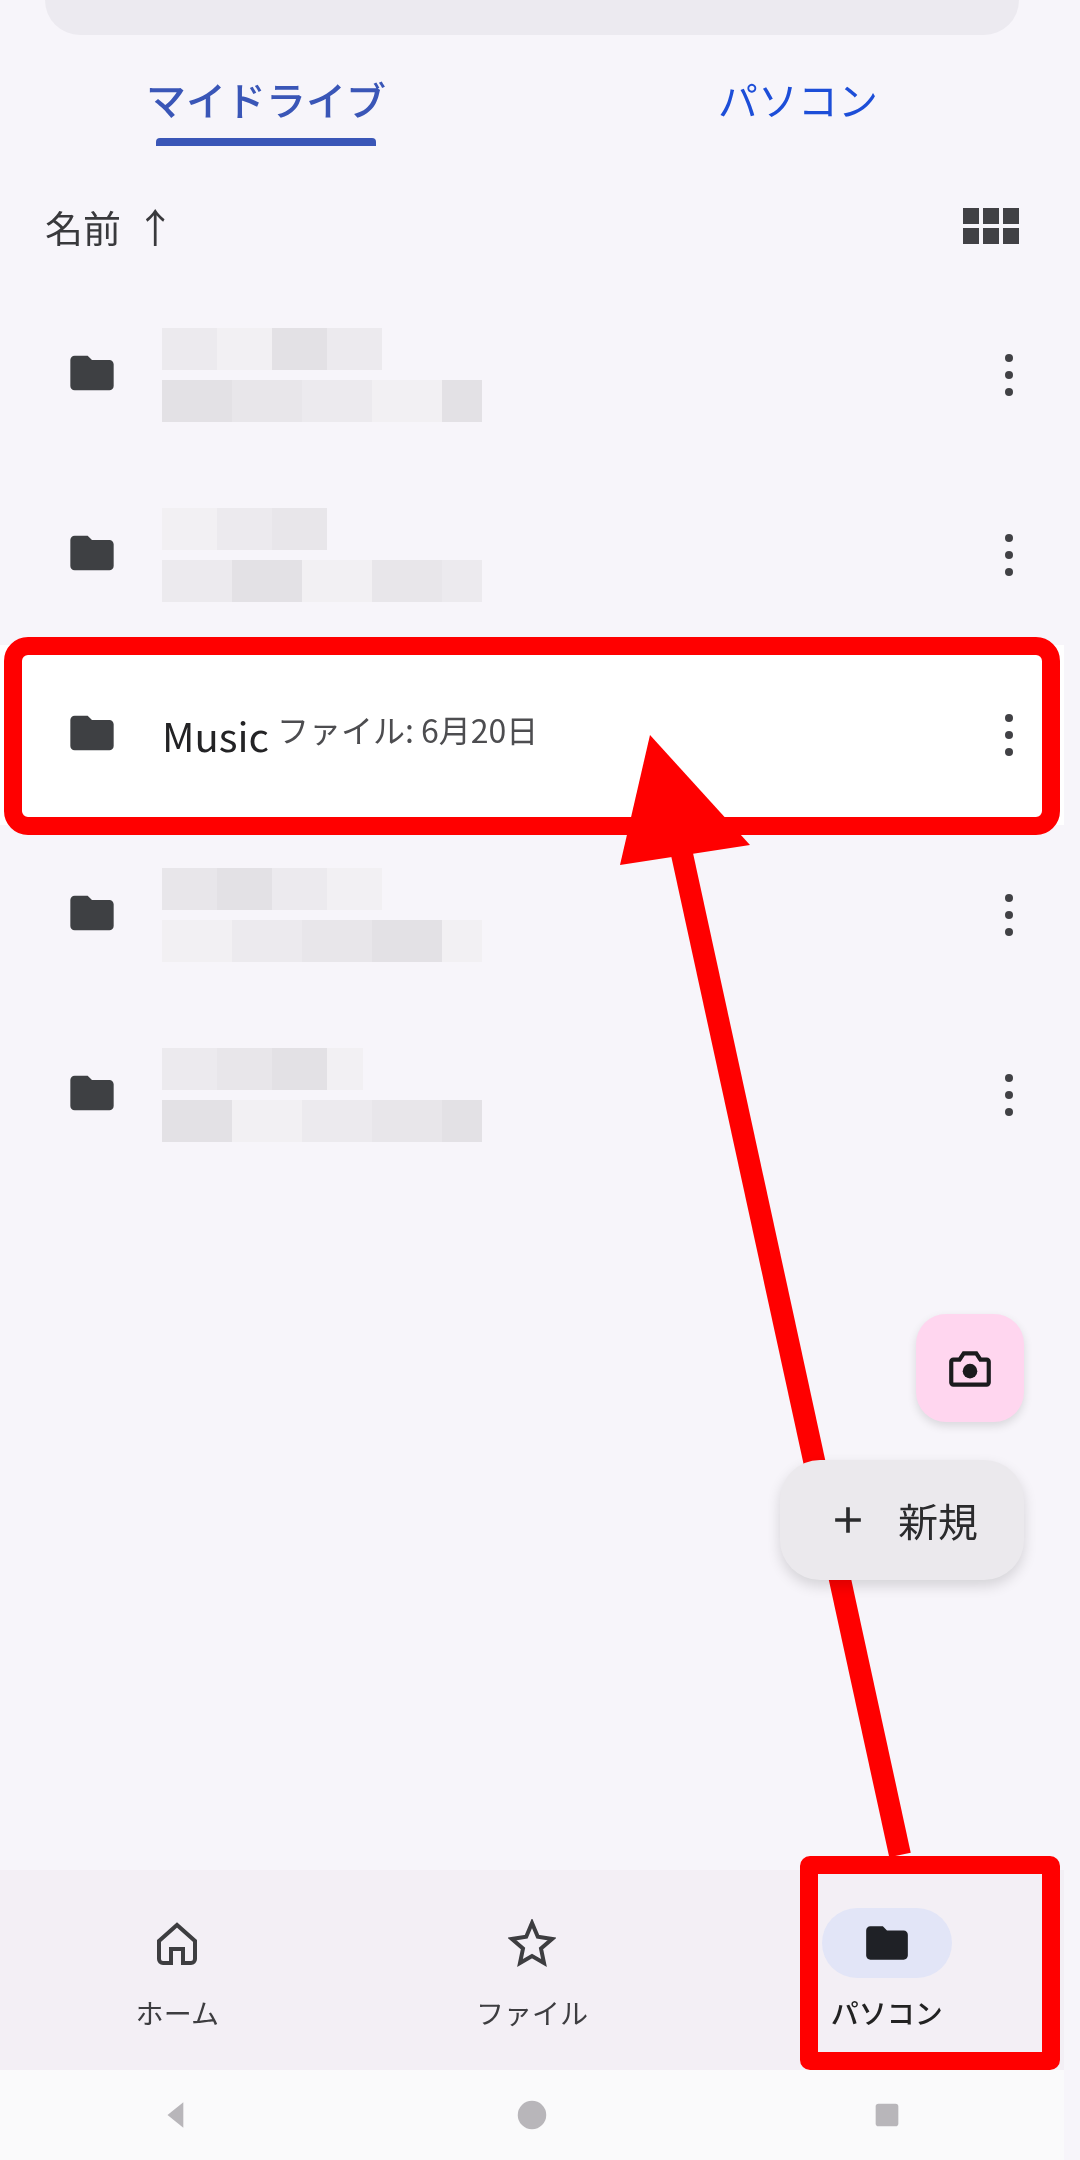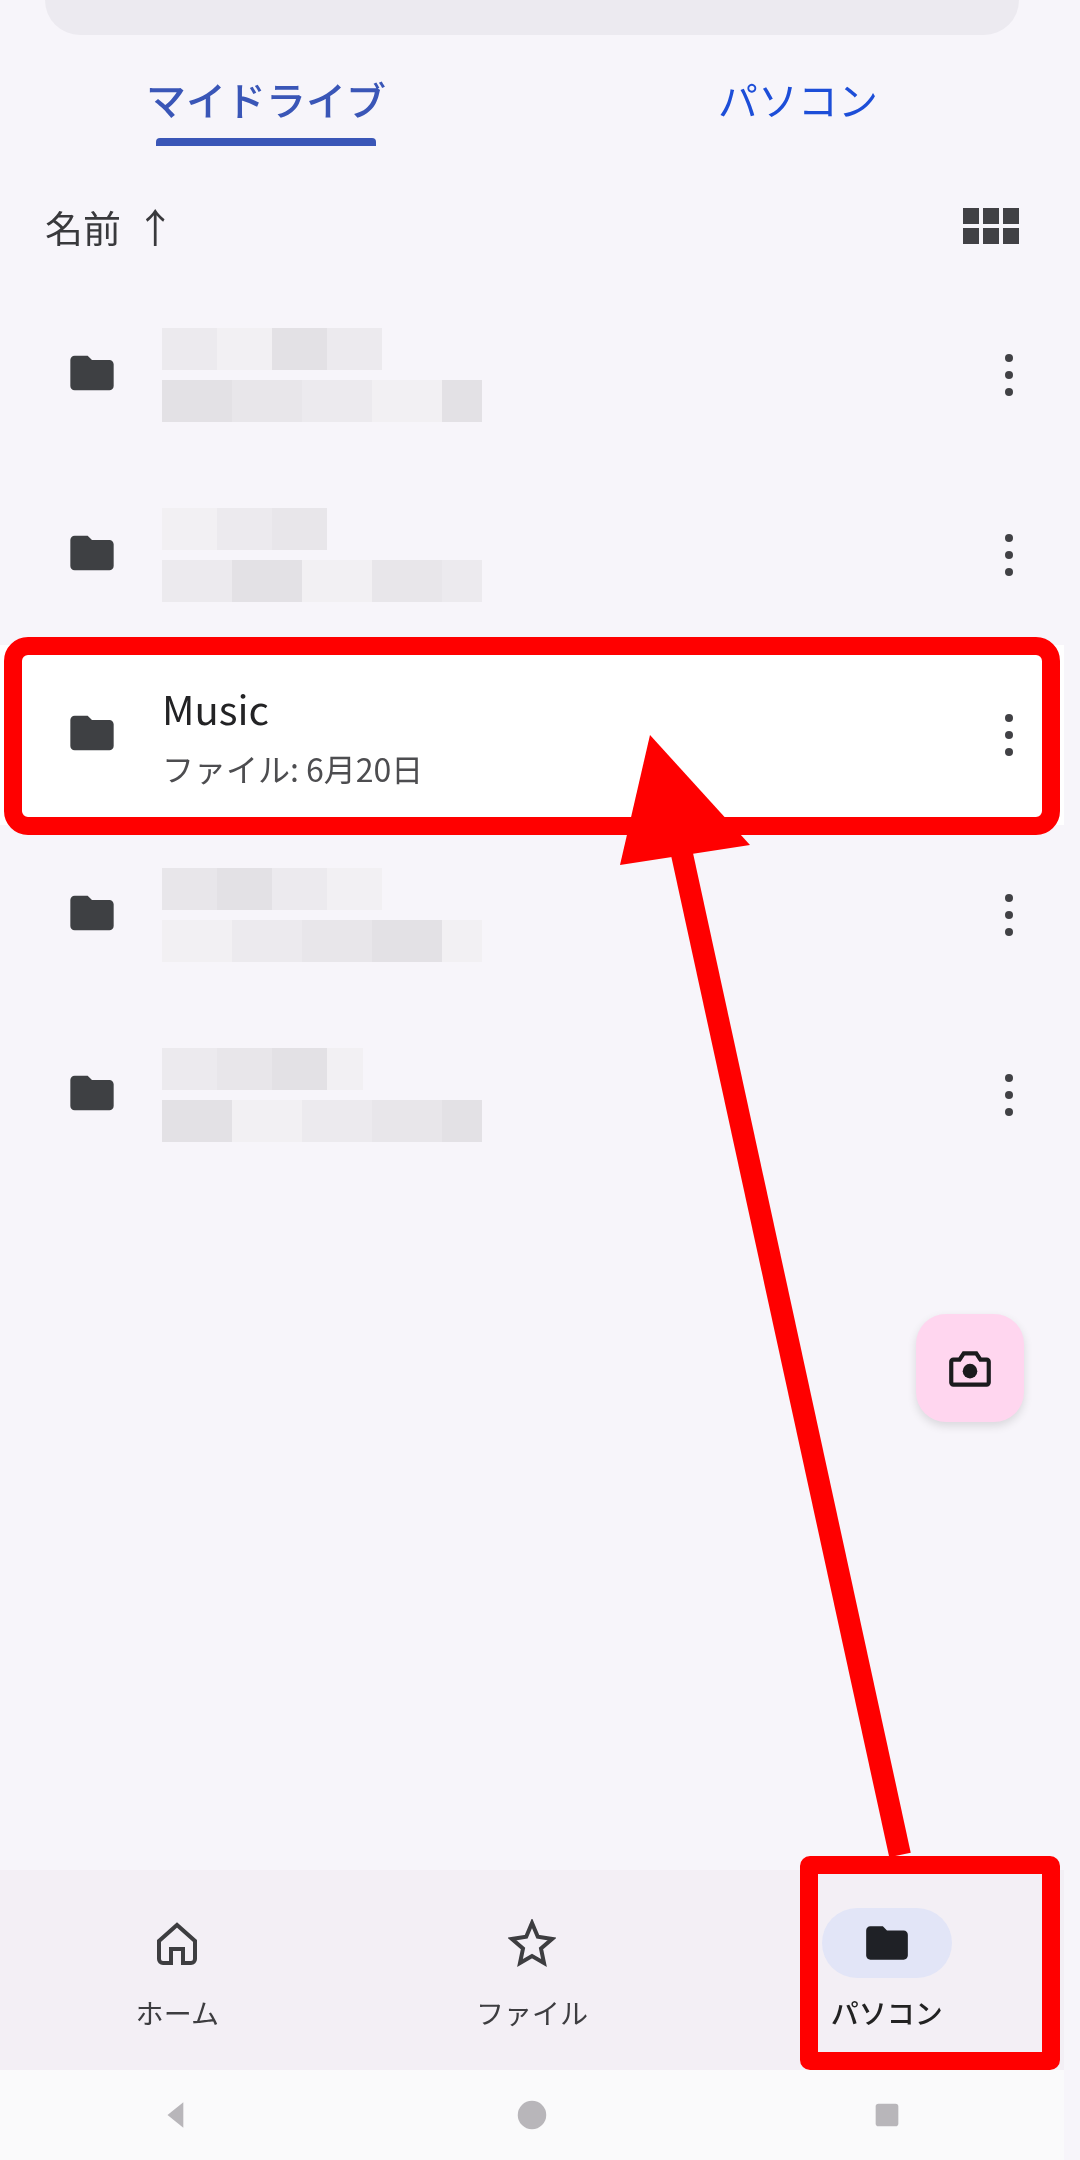--- a/index.html
+++ b/index.html
@@ -22,21 +22,21 @@
   .arrow-up { font-size: 40px; }
   .view-toggle { cursor: pointer; }
   .grid-icon { display: grid; grid-template-columns: repeat(3, 16px); grid-template-rows: repeat(2, 16px); gap: 4px; }
   .grid-icon span { background: #414145; }
 
   
   .list { flex: 1; background: #f7f5fa; position: relative; }
   .row { display: flex; align-items: center; height: 180px; padding: 0 20px 0 62px; gap: 40px; position: relative; }
   .row .icon-slot { width: 60px; display:flex; align-items:center; justify-content:center; }
   .folder-icon svg { width: 52px; height: 52px; fill: #3e4043; }
-  .row .text { flex: 1; display: flex; flex-direction: column; gap: 8px; }
+  .row .text { flex: 1; display: flex; flex-direction: row; gap: 8px; }
   .title { font-size: 40px; color: #232325; }
   .subtitle { font-size: 32px; color: #4d4d50; }
   .row .more { width: 70px; display: flex; justify-content: center; cursor: pointer; }
   .more-dots { display:flex; flex-direction:column; gap:9px; }
   .more-dots span { width:8px; height:8px; border-radius:50%; background:#414145; }
 
   
   .pix { display: flex; flex-direction: column; gap: 10px; }
   .pix-row { display: flex; gap: 0; }
   .pix-row i { display: block; height: 42px; }
@@ -254,20 +254,26 @@
       <defs></defs>
       <line x1="900" y1="1570" x2="680" y2="560" stroke="#ff0000" stroke-width="22"></line>
       <polygon points="650,450 620,580 750,560" fill="#ff0000"></polygon>
     </svg>
 
     <div class="fab-camera">
       <svg width="50" height="50" viewBox="0 0 24 24" fill="none" stroke="#1b1b1d" stroke-width="2">
           <path d="M4 8h3l2-3h6l2 3h3a1 1 0 0 1 1 1v10a1 1 0 0 1-1 1H4a1 1 0 0 1-1-1V9a1 1 0 0 1 1-1z"></path>
           <circle cx="12" cy="13.5" r="3.5" fill="#1b1b1d" stroke="none"></circle>
         </svg>
+    </div>
+    <div class="fab-new">
+      <svg width="44" height="44" viewBox="0 0 24 24">
+          <path d="M11 5h2v14h-2zM5 11h14v2H5z" fill="#2b2b2d"></path>
+        </svg>
+      <span>新規</span>
     </div>
 
   </div>
 
   <div class="bottomnav">
     <div class="nav-item">
       <div class="nav-icon-wrap">
           <svg width="48" height="48" viewBox="0 0 24 24" fill="none" stroke="#3d3d40" stroke-width="2">
             <path d="M3 11l9-8 9 8v9a2 2 0 0 1-2 2h-4v-7h-6v7H5a2 2 0 0 1-2-2z"></path>
           </svg>

